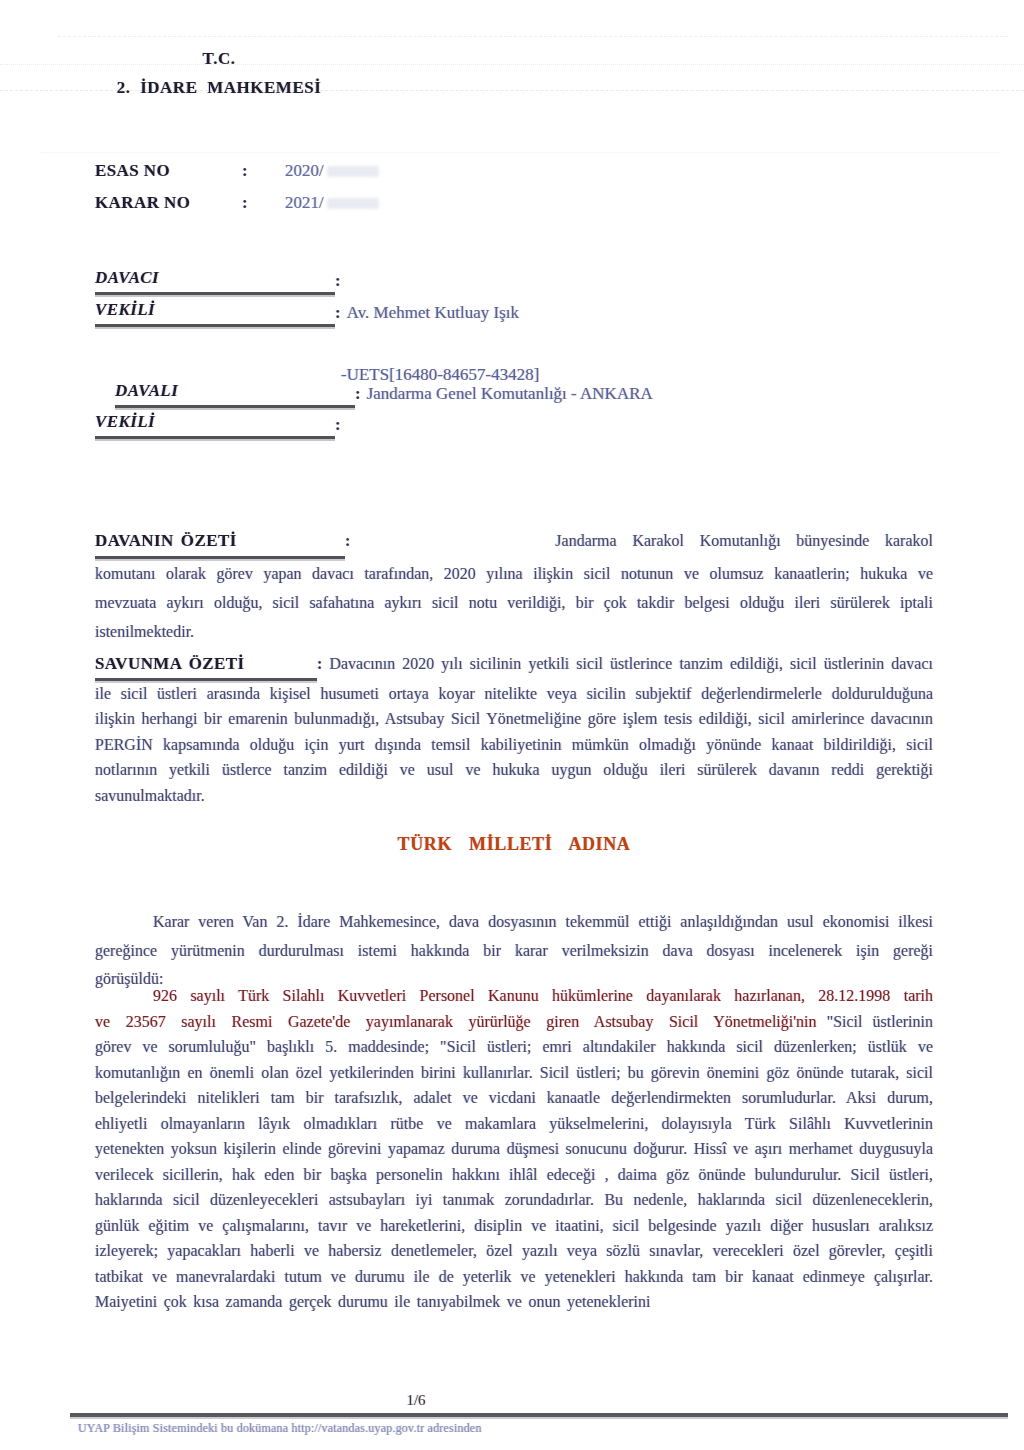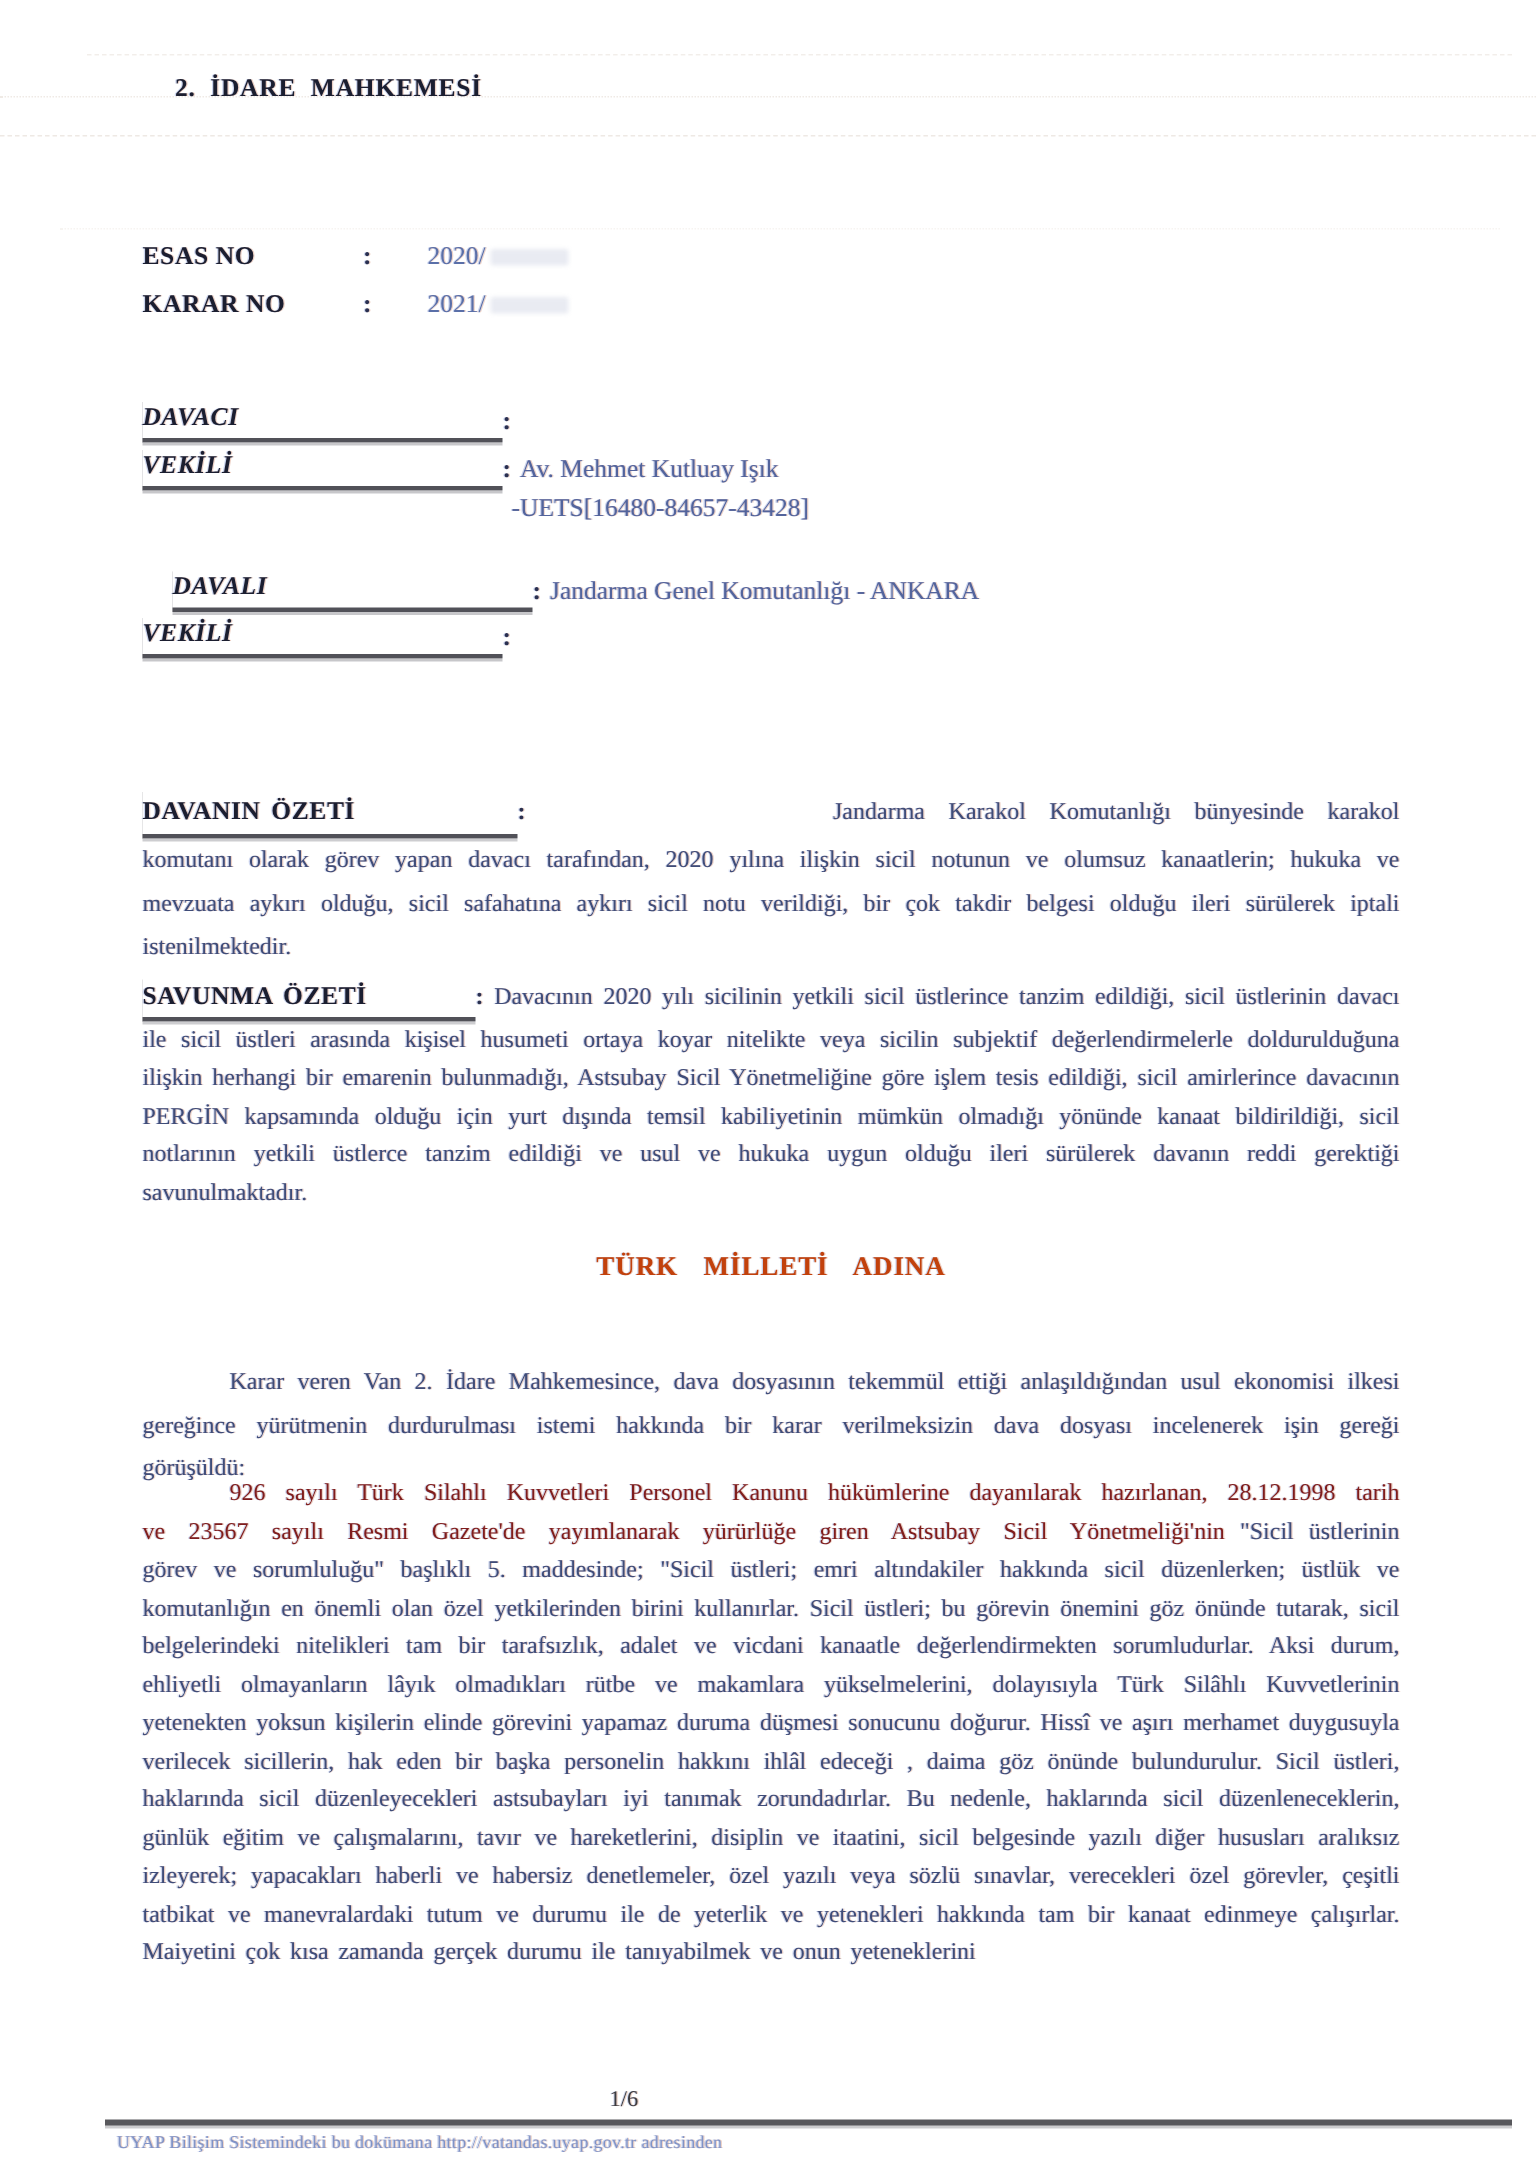--- a/index.html
+++ b/index.html
@@ -51,21 +51,21 @@
   .party-label {
     display: inline-block; width: 240px;
     font-weight: bold; color: #1b1e30; letter-spacing: .4px;
     border-bottom: 3px solid #515158;
     box-shadow: 0 2px 0 rgba(130,130,138,0.45);
     padding-bottom: 2px;
     font-style: italic;
   }
   .party-colon { font-weight: bold; color: #2a3050; padding: 0 6px 2px 0; }
   .party-value { color: #53649c; padding-bottom: 2px; }
-  .uets-line { position: absolute; left: 246px; color: #53649c; line-height: 24px; }
+  .uets-line { position: absolute; left: 246px; color: #53649c; line-height: 24px; margin-top: 36px; }
 
   
   .para {
     width: 838px; font-size: 16px; text-align: justify;
     word-spacing: 2.5px; color: #3f4c78;
   }
   .sec-head {
     display: inline-block; font-weight: bold; font-size: 17px; color: #1b1e30;
     letter-spacing: .4px;
     border-bottom: 3.5px solid #515158;
@@ -104,20 +104,21 @@
 <div class="page">
 
   <div class="noise n1"></div>
   <div class="noise n2"></div>
   <div class="noise n3"></div>
   <div class="noise n4"></div>
 
   <div class="doc">
 
     <div class="abs court-block">
+      <div>T.C.</div>
       <div>2. İDARE MAHKEMESİ</div>
     </div>
 
     <div class="abs case-block">
       <div class="case-row">
         <span class="case-label">ESAS NO</span>
         <span class="case-colon">:</span>
         <span class="case-value">
             <span>2020/</span>
             <span class="smudge"></span>

